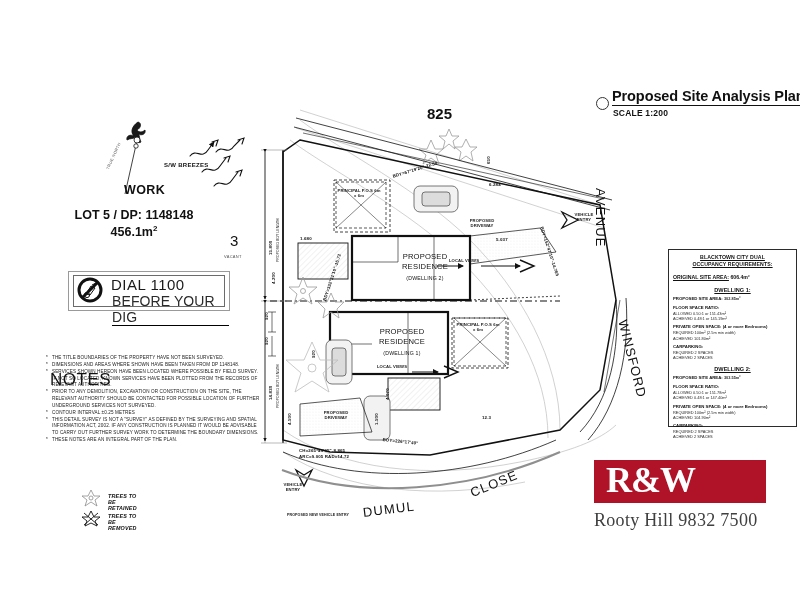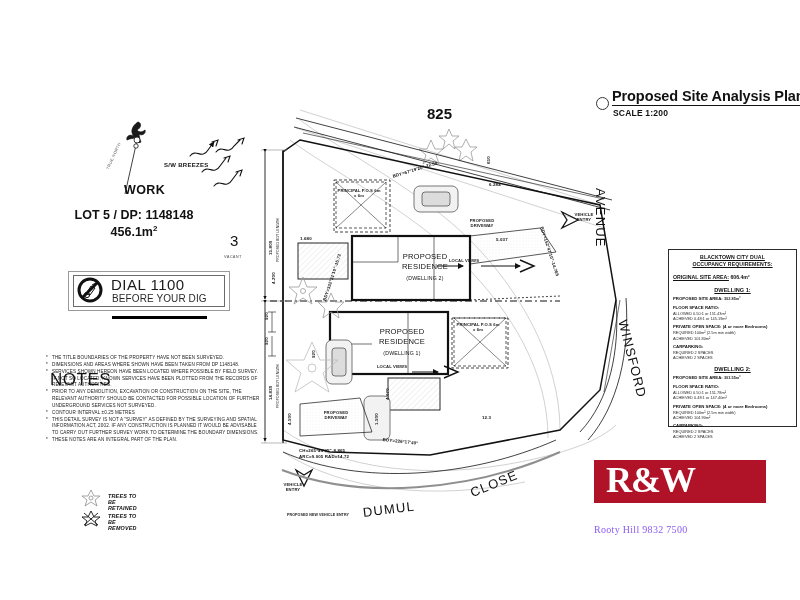--- a/index.html
+++ b/index.html
@@ -68,22 +68,22 @@
   }
   #dial-no-symbol {
     position: absolute; left: 8px; top: 5px; width: 26px; height: 26px;
   }
   #dial-text-main {
     position: absolute; left: 42px; top: 4px;
     font-size: 15px; letter-spacing: 0.5px; color: #1a1a1a;
   }
   #dial-text-sub {
     position: absolute; left: 43px; top: 21px;
-    font-size: 10px; letter-spacing: 0.1px; color: #2a2a2a;
-    border-bottom: 3px solid #000000; padding-bottom: 12px;
+    font-size: 14px; letter-spacing: 0.1px; color: #2a2a2a;
+    border-bottom: 1px solid #000000; padding-bottom: 0;
   }
 
   
   #notes-heading { left: 50px; top: 332px; font-size: 17px; letter-spacing: .5px; margin-top: 38px; }
   #notes-list { left: 46px; top: 355px; width: 215px; }
   .note-item {
     font-size: 4.6px; line-height: 6.6px; letter-spacing: .12px;
     margin-bottom: 0.5px; color: #1a1a1a; position: relative;
     padding-left: 6px;
   }
@@ -204,21 +204,21 @@
     left: 594px; top: 460px; width: 172px; height: 43px;
   }
   #rw-text {
     position: absolute; left: 12px; top: -1px;
     font-family: "Liberation Serif", serif;
     font-size: 36px; font-weight: bold; color: #ffffff; letter-spacing: -1px;
   }
   #rw-contact {
     left: 594px; top: 510px;
     font-family: "Liberation Serif", serif;
-    font-size: 10px; letter-spacing: .3px; color: #8b5cf6; margin-top: 14px;
+    font-size: 18px; letter-spacing: .3px; color: #404040;
   }
 
   svg { display: block; overflow: visible; }
 </style>
 </head>
 <body>
 
 <svg class="abs" id="site-plan-drawing" style="left:0;top:0;" width="800" height="600" viewBox="0 0 800 600">
   <defs>
     <pattern id="hatch" width="4" height="4" patternTransform="rotate(45)" patternUnits="userSpaceOnUse">

